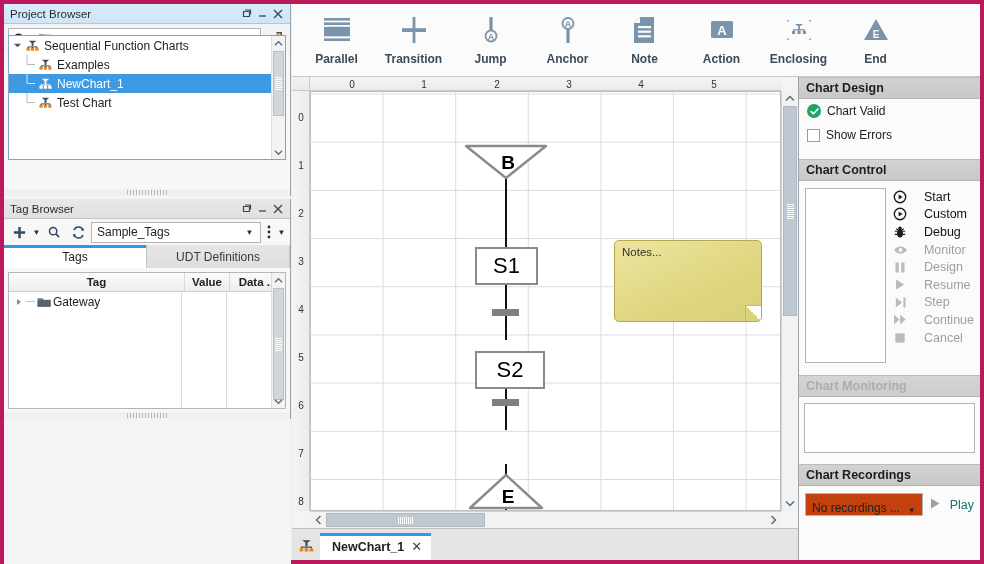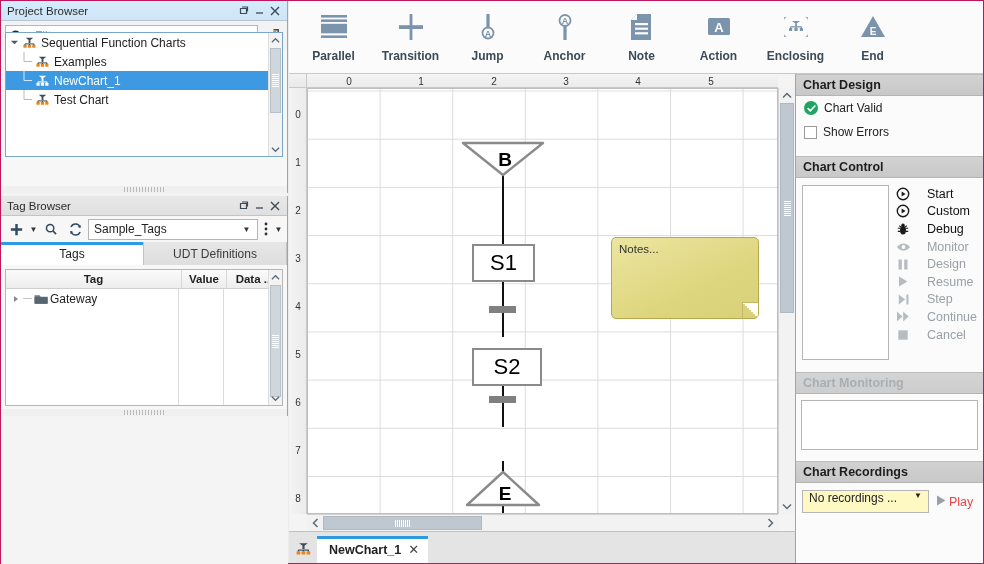--- a/index.html
+++ b/index.html
@@ -2,21 +2,21 @@
 <html><head>
 <meta charset="utf-8">
 <style>
   * { box-sizing: border-box; margin:0; padding:0; }
   html,body{
     width:984px; height:564px; overflow:hidden;
     font-family:"Liberation Sans", sans-serif;
     font-size:12px; color:#222;
     background:#f0f0f0;
   }
-  #app{ position:relative; width:984px; height:564px; background:#ececec; border:1px solid #be185d;}
+  #app{ position:relative; width:984px; height:564px; background:#ececec; border:4px solid #be185d;}
 
   
   .panel-title{
     height:20px; display:flex; align-items:center;
     padding:0 4px 0 6px;
     font-size:11.5px; color:#2b2b2b;
     border-bottom:1px solid #b9c6d2;
   }
   .panel-title.active{ background:linear-gradient(#d6ebfb,#cfe6f8); }
   .panel-title.inactive{ background:linear-gradient(#e8e8e8,#e0e0e0); border-bottom:1px solid #c4c4c4;}
@@ -167,24 +167,24 @@
   .ok{ width:14px;height:14px; border-radius:50%; background:#1fa463;
        display:flex;align-items:center;justify-content:center;}
   #ctrl-body{ display:flex; gap:7px; padding:7px 6px 6px 6px;}
   #ctrl-list{ width:100px; height:175px; background:#fff; border:1px solid #b5b5b5;}
   #ctrl-actions{ flex:1; display:flex; flex-direction:column;}
   .act{ height:17.6px; display:flex; align-items:center; gap:16px; font-size:12.5px; color:#111;}
   .act.dis{ color:#9aa0a6;}
   .act .ai{ width:15px;height:15px; display:flex;align-items:center;justify-content:center;}
   #mon-box{ margin:6px 5px 0 5px; height:50px; background:#fff; border:1px solid #b5b5b5;}
   #rec-row{ display:flex; align-items:center; gap:6px; padding:7px 6px;}
-  #rec-combo{ width:127px; height:23px; background:#fef9c3; border:1px solid #b5b5b5;
-              display:flex; align-items:flex-start; padding-left:6px; font-size:12px;}
+  #rec-combo{ width:127px; height:23px; background:#c2410c; border:1px solid #b5b5b5;
+              display:flex; align-items:flex-end; padding-left:6px; font-size:12px;}
   #rec-combo .arr{ margin-left:auto; width:20px; display:flex;align-items:center;justify-content:center; font-size:8px;}
-  .play{ display:flex; align-items:center; gap:2px; color:#ef4444; font-size:12.5px;}
+  .play{ display:flex; align-items:center; gap:9px; color:#0f766e; font-size:12.5px;}
 </style>
 </head>
 <body>
 
 <div id="app">
 
   <div id="left">
 
     <div id="pb">
       <div class="panel-title active">

